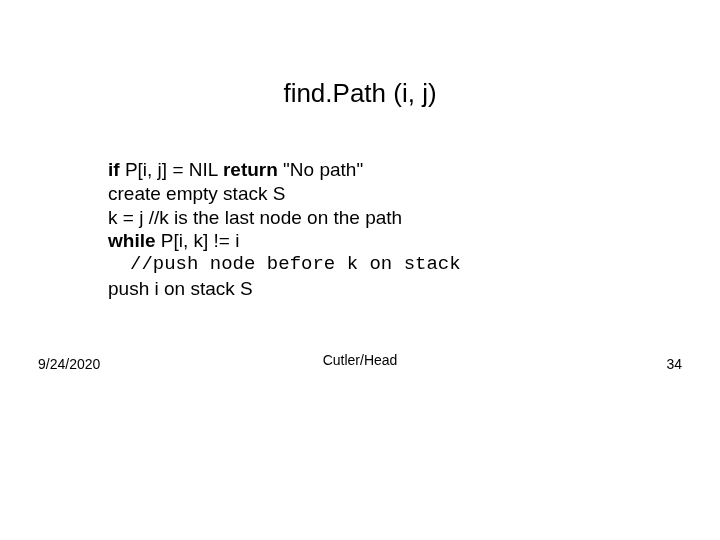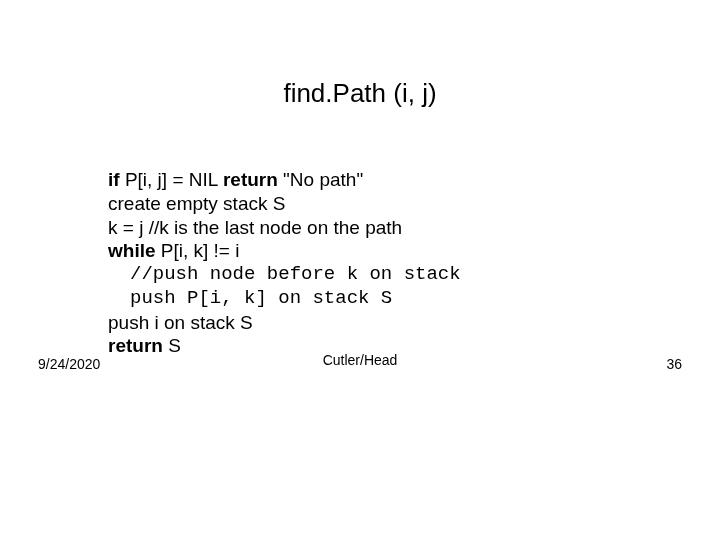--- a/index.html
+++ b/index.html
@@ -22,21 +22,21 @@
     position: absolute;
     top: 78px;
     left: 0;
     width: 100%;
     text-align: center;
     font-size: 26px;
     font-weight: normal;
   }
   .body {
     position: absolute;
-    top: 168px;
+    top: 158px;
     left: 108px;
     width: 540px;
     font-size: 19px;
     line-height: 1.25;
   }
   .body .line { white-space: pre; }
   .body .indent { padding-left: 22px; font-family: Liberation Mono, monospace; }
   .b { font-weight: bold; }
   .footer {
     position: absolute;
@@ -55,24 +55,22 @@
 <div class="slide">
 
   <div class="title">find.Path (i, j)</div>
 
   <div class="body" id="body">
       <div class="line"><span class="b">if </span><span>P[i, j] = NIL </span><span class="b">return </span><span>"No path"</span></div>
       <div class="line"><span>create empty stack S</span></div>
       <div class="line"><span>k = j //k is the last node on the path</span></div>
       <div class="line"><span class="b">while </span><span>P[i, k] != i</span></div>
       <div class="line indent"><span>//push node before k on stack</span></div>
-      <div class="line indent"><span>push P[i, k] on stack S</span></div>
       <div class="line"><span>push i on stack S</span></div>
-      <div class="line"><span class="b">return </span><span>S</span></div>
     </div>
 
   <div class="footer">
     <span class="date">9/24/2020</span>
     <span class="center">Cutler/Head</span>
-    <span class="pagenum">36</span>
+    <span class="pagenum">34</span>
   </div>
 
 </div>
 
 </body></html>

